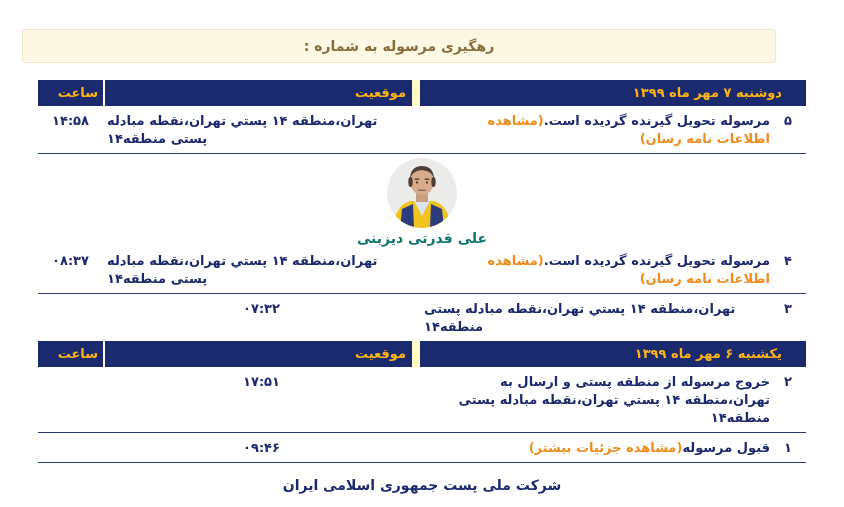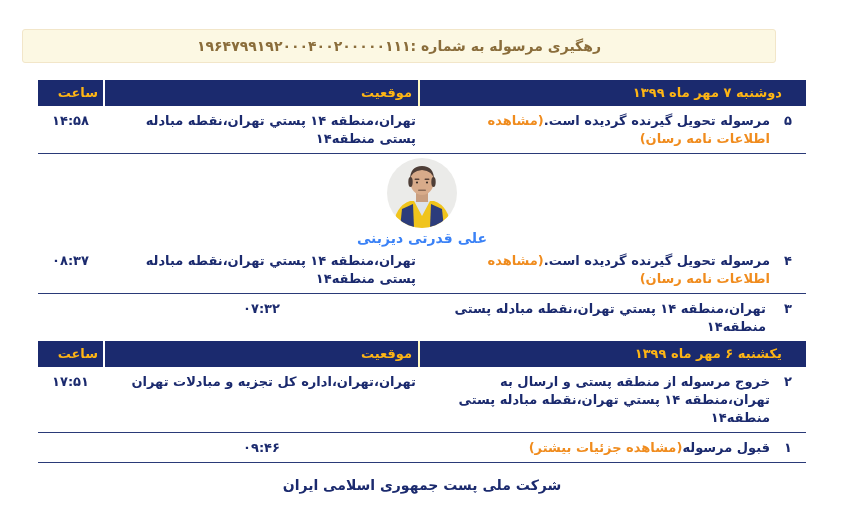--- a/index.html
+++ b/index.html
@@ -31,60 +31,59 @@
     display:grid;
     grid-template-columns:386px 317px 65px;
     height:26px;
     background:#1b2a6e;
     color:#fdb515;
     align-items:center;
     font-size:13px;
   }
   .th{box-sizing:border-box;height:26px;line-height:26px;white-space:nowrap;overflow:hidden;}
   .th.date{padding-right:24px;}
-  .th.loch{padding-right:6px;border-right:2px solid #fef9c3;border-left:2px solid #ffffff;}
+  .th.loch{padding-right:6px;border-right:8px solid #fef9c3;border-left:2px solid #ffffff;}
   .th.timeh{padding-right:5px;}
   .trow{
     display:grid;
     grid-template-columns:36px 350px 317px 65px;
     padding:6px 0 5px 0;
     line-height:18px;
     align-items:start;
   }
   .cell{box-sizing:border-box;}
   .cell.num{text-align:center;}
   .cell.desc{text-align:right;padding-left:10px;}
-  .cell.loc{text-align:right;padding:0 4px;}
+  .cell.loc{text-align:left;padding:0 4px;}
   .cell.time{text-align:center;}
   .link{color:#f08c1e;cursor:pointer;}
   .divider{border-bottom:1.5px solid #2a3a78;height:0;}
   
   .courier{
     text-align:center;
     padding-top:4px;
   }
   .courier svg{display:block;margin:0 auto;}
   .courier-name{
     margin-top:2px;
-    color:#3b82f6;
+    color:#0f766e;
     font-size:14px;font-weight:bold;line-height:16px;
   }
   
   .footer{
     width:768px;margin:14px 38px 0 38px;
     text-align:center;
     color:#1b2a6e;font-size:14px;font-weight:bold;
   }
 </style>
 </head>
 <body>
 
 <div class="banner">
   <span>رهگیری مرسوله به شماره :</span>
-    <span class="num">۱۹۶۴۷۹۹۱۹۲۰۰۰۴۰۰۲۰۰۰۰۰۱۱۱</span>
 </div>
 
 <div class="track-table">
 
   <div class="thead">
     <div class="th date">دوشنبه ۷ مهر ماه ۱۳۹۹</div>
     <div class="th loch">موقعیت</div>
     <div class="th timeh">ساعت</div>
   </div>
 
@@ -140,21 +139,20 @@
 
   <div class="thead">
     <div class="th date">یکشنبه ۶ مهر ماه ۱۳۹۹</div>
     <div class="th loch">موقعیت</div>
     <div class="th timeh">ساعت</div>
   </div>
 
   <div class="trow">
     <div class="cell num">۲</div>
     <div class="cell desc"><span>خروج مرسوله از منطقه پستی و ارسال به تهران،منطقه ۱۴ پستي تهران،نقطه مبادله پستی منطقه۱۴</span></div>
-    <div class="cell loc">تهران،تهران،اداره کل تجزیه و مبادلات تهران</div>
     <div class="cell time">۱۷:۵۱</div>
   </div>
   <div class="divider"></div>
 
   <div class="trow">
     <div class="cell num">۱</div>
     <div class="cell desc"><span>قبول مرسوله</span><span class="link">(مشاهده جزئیات بیشتر)</span></div>
     <div class="cell time">۰۹:۴۶</div>
   </div>
   <div class="divider"></div>

